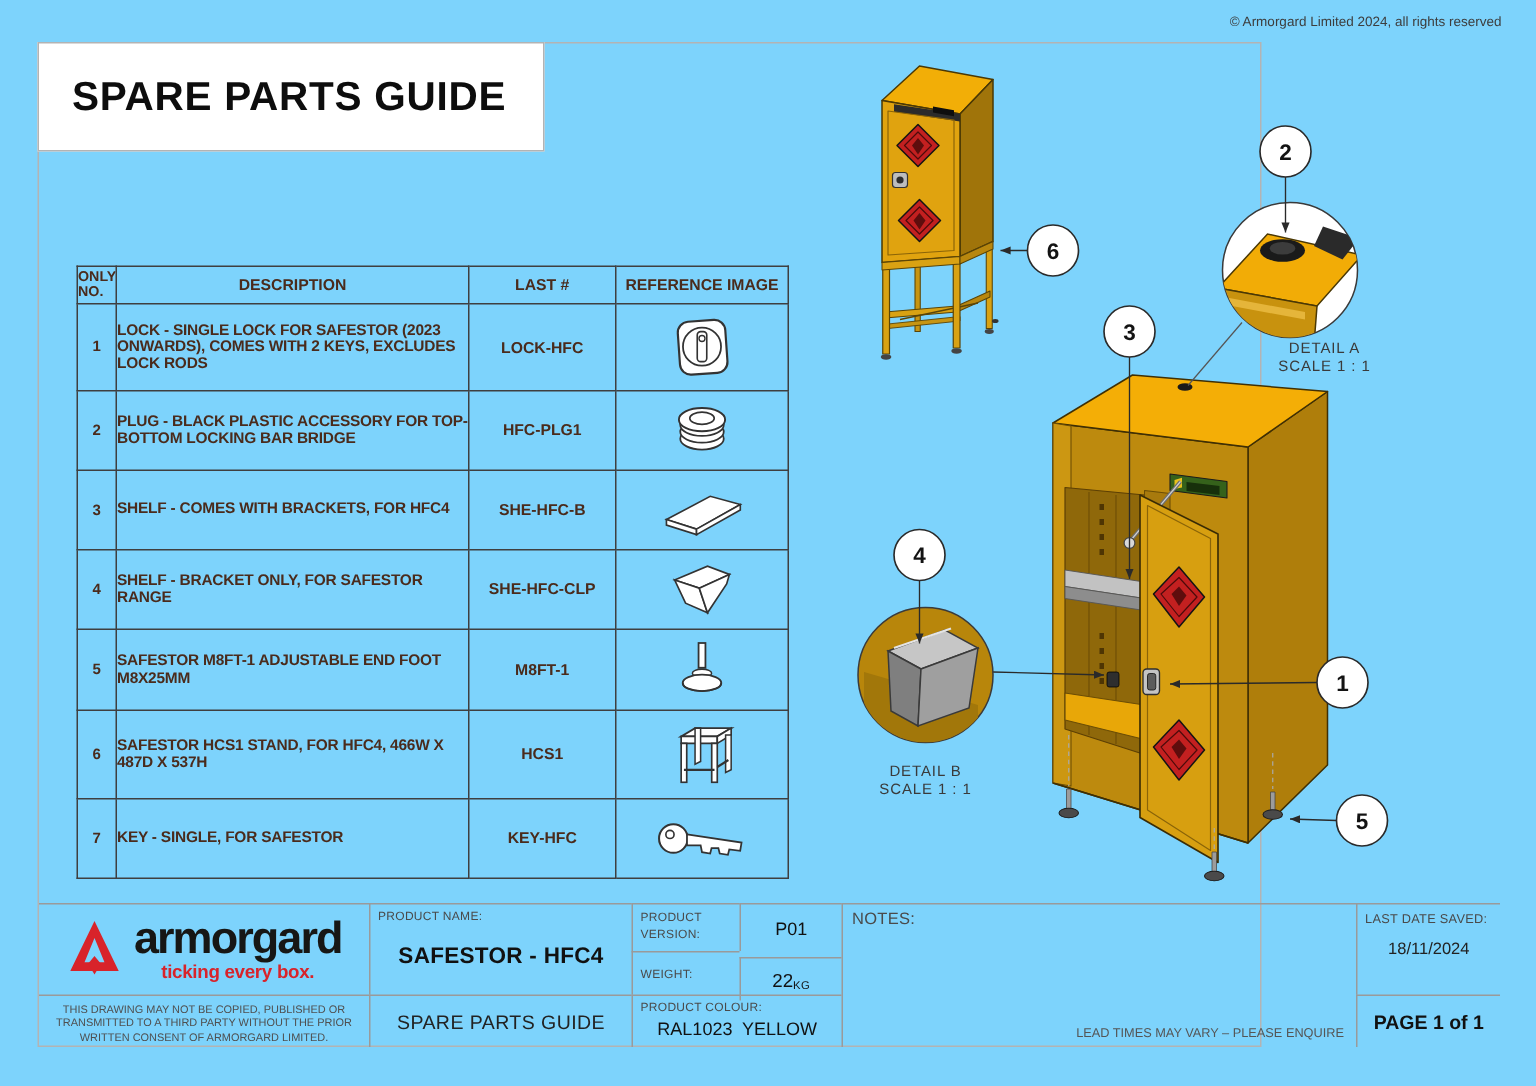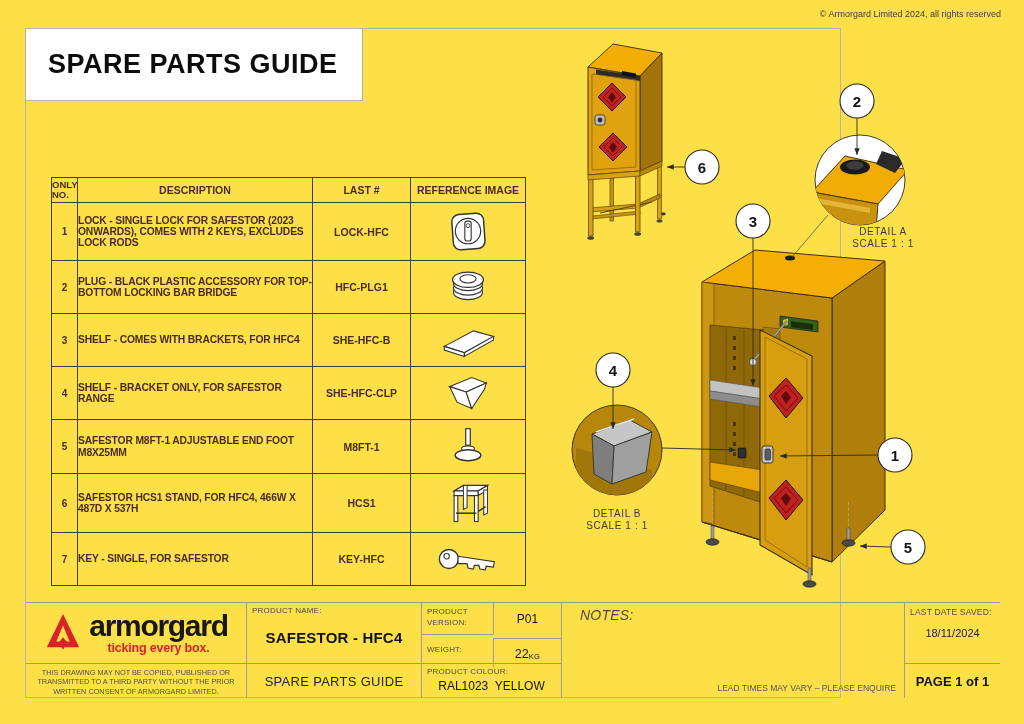--- a/index.html
+++ b/index.html
@@ -1,17 +1,17 @@
 <!DOCTYPE html>
 <html><head>
 <meta charset="utf-8">
 <style>
   html,body{margin:0;padding:0;background:#ffffff;width:1024px;height:724px;overflow:hidden;
     font-family:"Liberation Sans", sans-serif;}
-  .page{position:absolute;inset:0;background:#fde047;}
+  .page{position:absolute;inset:0;background:#7dd3fc;}
   .copyright{position:absolute;top:9px;right:23px;font-size:9px;color:#3d3d3d;}
   .frame{position:absolute;left:25px;top:28px;width:816px;height:670px;border:1px solid #b3b3b3;box-sizing:border-box;}
   
   .title-box{position:absolute;left:-1px;top:-1px;width:338px;height:73px;border:1px solid #b3b3b3;
     box-sizing:border-box;display:flex;align-items:center;padding-left:22px;background:#fff;}
   .title-box .t{font-size:27px;font-weight:bold;color:#0d0d0d;letter-spacing:.5px;}
   
   table.parts{position:absolute;left:25px;top:148px;width:470px;border-collapse:collapse;table-layout:fixed;
     color:#4a2b1c;}
   table.parts td,table.parts th{border:1px solid #3f3f3f;padding:0;vertical-align:middle;overflow:hidden;}
@@ -45,21 +45,21 @@
   .ver-value{left:467px;top:0;width:68px;height:32px;border-top:1px solid #9a9a9a;display:flex;align-items:center;
     justify-content:center;font-size:12px;color:#111;}
   .wt-label{left:395px;top:32px;width:72px;height:29px;display:flex;align-items:center;padding-left:5px;}
   .wt-value{left:467px;top:36px;width:68px;height:29px;display:flex;align-items:flex-end;justify-content:center;
     font-size:12.5px;color:#111;padding-bottom:6px;}
   .wt-value .unit{font-size:7.5px;letter-spacing:.3px;}
   .colour-cell{left:395px;top:61px;width:140px;height:35px;}
   .colour-cell .lbl{position:absolute;top:3px;left:5px;}
   .colour-val{margin-top:15px;text-align:center;font-size:12px;color:#111;white-space:pre;}
   .notes-cell{left:535px;top:0;width:343px;height:96px;border-top:1px solid #9a9a9a;}
-  .notes-cell .lbl{position:absolute;top:4px;left:18px;font-size:14px;font-style:italic;}
+  .notes-cell .lbl{position:absolute;top:4px;left:6px;font-size:11px;}
   .leadtimes{position:absolute;right:8px;bottom:5px;font-size:8.5px;color:#555;}
   .saved-cell{left:878px;top:0;width:96px;height:61px;border-top:1px solid #9a9a9a;}
   .saved-cell .lbl{position:absolute;top:4px;left:5px;font-size:8.5px;}
   .saved-val{margin-top:24px;text-align:center;font-size:11px;color:#222;}
   .page-cell{left:878px;top:61px;width:96px;height:35px;display:flex;align-items:center;justify-content:center;
     font-size:13px;font-weight:bold;color:#111;}
   
   svg.drawing{position:absolute;left:514px;top:1px;}
   svg.drawing text{font-family:"Liberation Sans", sans-serif;}
   .callout-num{font-size:15px;font-weight:600;fill:#131313;}

